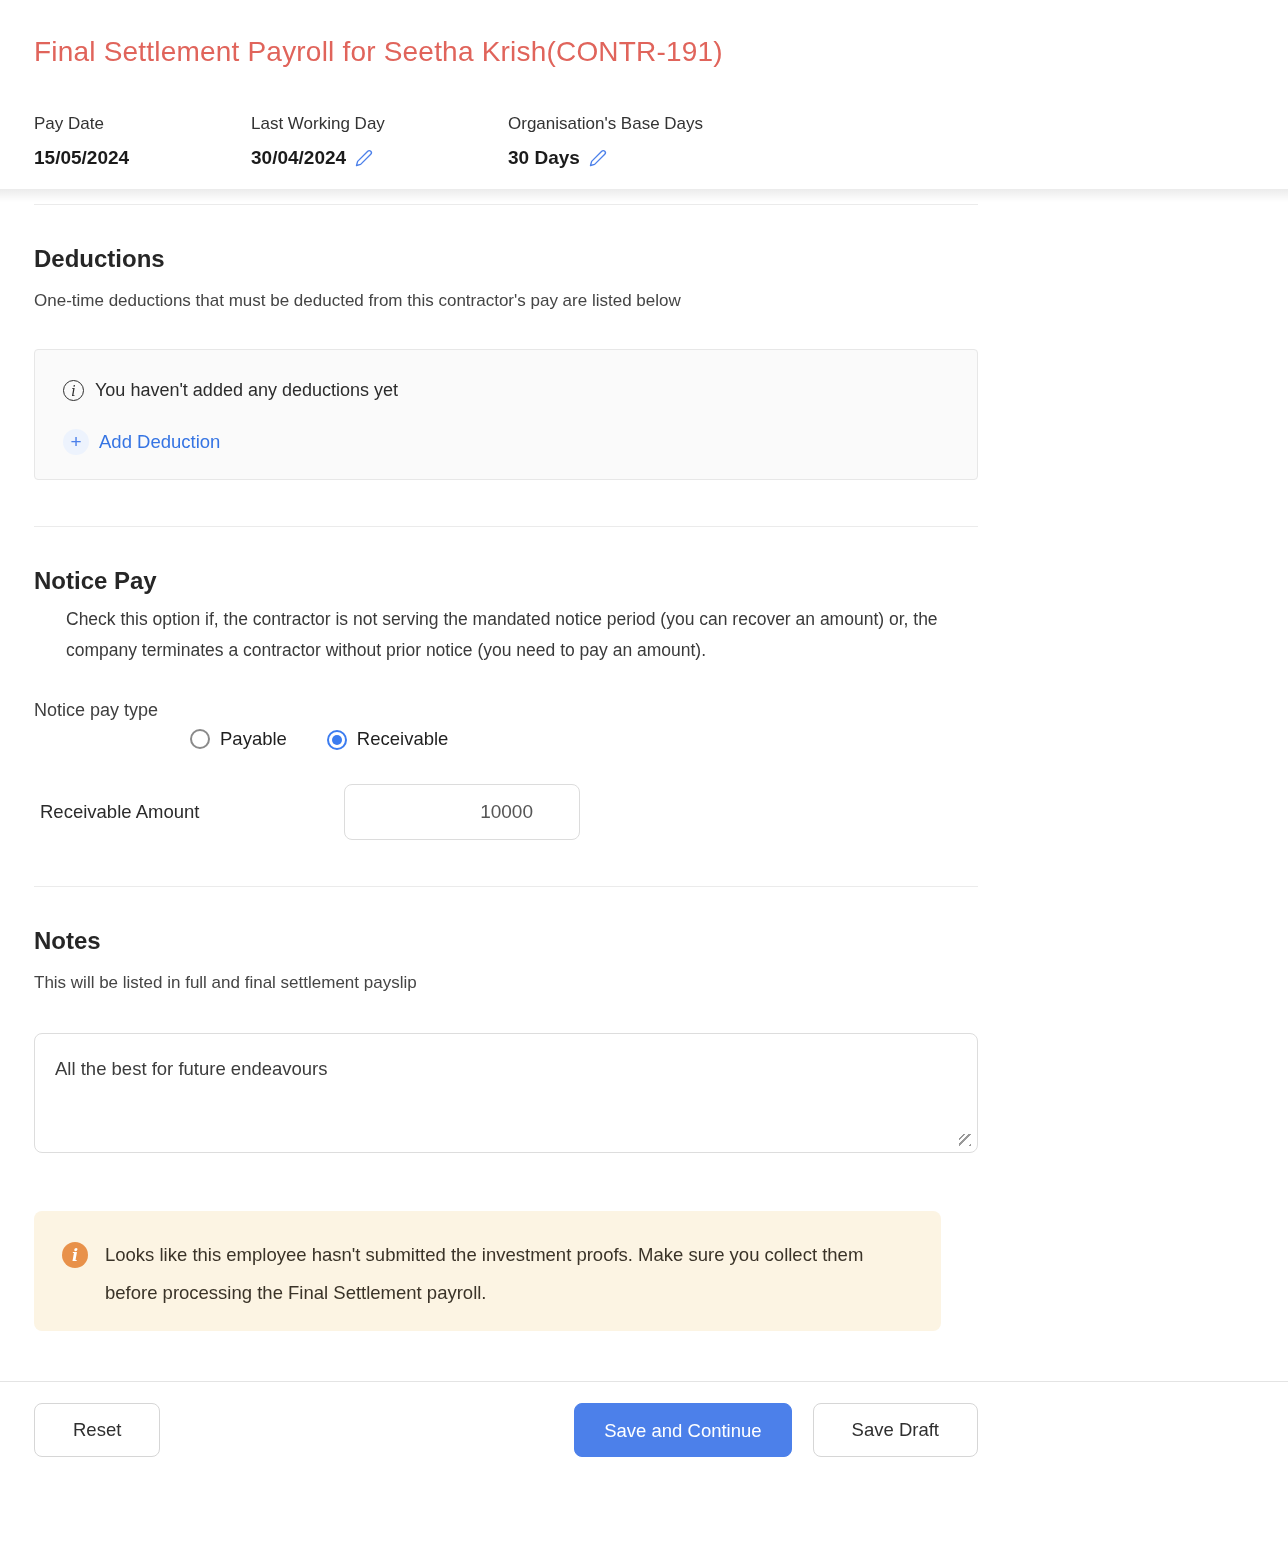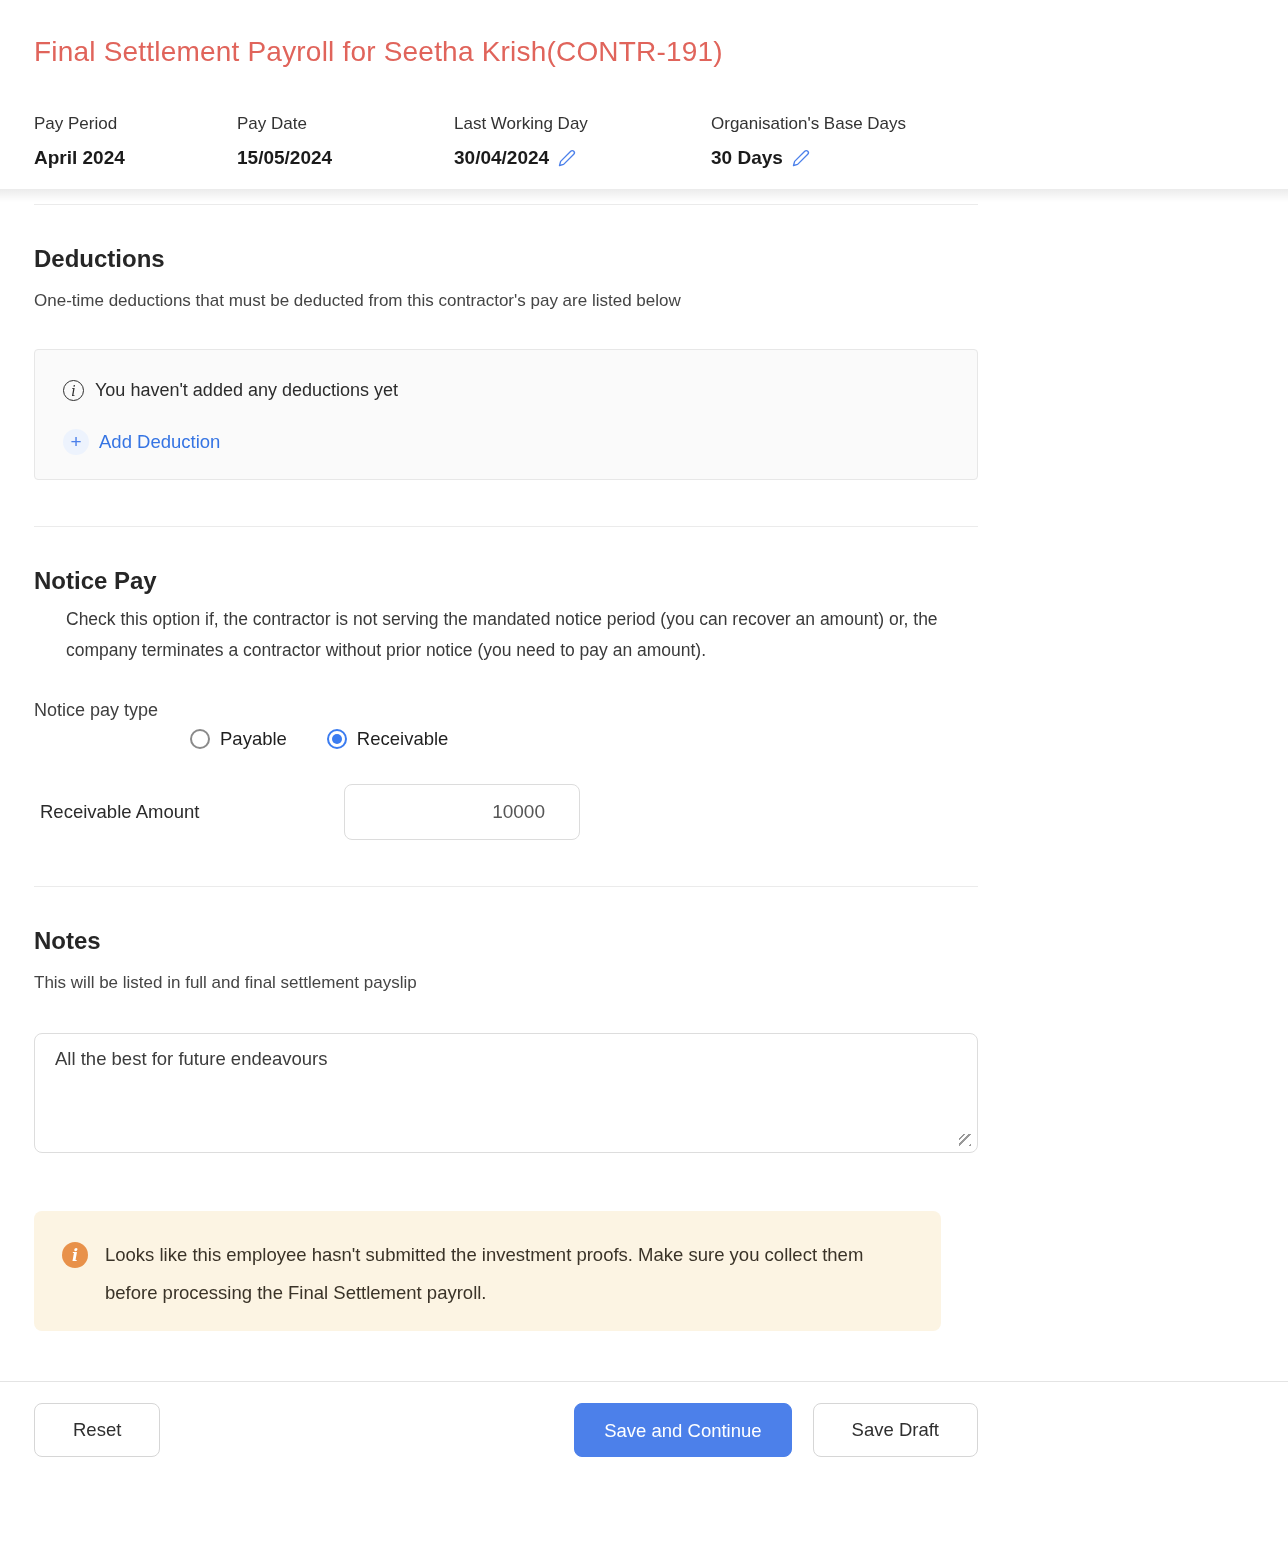--- a/index.html
+++ b/index.html
@@ -45,36 +45,36 @@
   
   .checkbox-row { margin-top: 20px; display: flex; align-items: center; }
   .checkbox { width: 20px; height: 20px; border-radius: 4px; background: #3b7cf0; display: flex; align-items: center; justify-content: center; cursor: pointer; flex: none; }
   .checkbox svg { width: 13px; height: 13px; stroke: #ffffff; stroke-width: 3; fill: none; stroke-linecap: round; stroke-linejoin: round; }
   .checkbox-label { margin-left: 12px; font-size: 18.5px; font-weight: 600; color: #1e1e1e; }
   .checkbox-desc { margin-left: 32px; margin-top: 9px; width: 913px; font-size: 17.5px; color: #3a3a3a; line-height: 31px; }
 
   .type-label { margin-top: 34px; font-size: 18px; color: #3f3f3f; }
   .radio-row { margin-top: 7px; padding-left: 156px; display: flex; align-items: center; }
   .radio-option { display: flex; align-items: center; cursor: pointer; }
-  .radio-option + .radio-option { margin-left: 40px; }
+  .radio-option + .radio-option { margin-left: 40px; align-items: flex-end; }
   .radio { width: 20px; height: 20px; border-radius: 50%; flex: none; position: relative; }
   .radio.unchecked { border: 2px solid #8a8a8a; background: #ffffff; }
   .radio.checked { border: 2px solid #3b7cf0; background: #ffffff; }
   .radio.checked::after { content: ""; position: absolute; left: 50%; top: 50%; transform: translate(-50%,-50%);
       width: 10px; height: 10px; border-radius: 50%; background: #3b7cf0; }
   .radio-label { margin-left: 10px; font-size: 18.5px; color: #1f1f1f; }
 
   .amount-row { margin-top: 34px; display: flex; align-items: center; }
   .amount-label { padding-left: 6px; width: 310px; font-size: 18.5px; color: #2b2b2b; }
   .amount-input { width: 236px; height: 56px; border: 1px solid #dcdcdc; border-radius: 8px; font-family: "Liberation Sans", sans-serif;
-      font-size: 19px; color: #565656; text-align: right; padding-right: 34px; outline: none; background: #ffffff; }
+      font-size: 19px; color: #565656; text-align: right; padding-right: 46px; outline: none; background: #ffffff; }
 
   
   .notes-textarea-wrap { position: relative; margin-top: 40px; width: 944px; }
-  .notes-textarea { width: 944px; height: 120px; border: 1px solid #dddddd; border-radius: 8px; padding: 14px 20px; resize: none;
+  .notes-textarea { width: 944px; height: 120px; border: 1px solid #dddddd; border-radius: 8px; padding: 24px 20px; resize: none;
       font-family: "Liberation Sans", sans-serif; font-size: 18.5px; color: #3c3c3c; outline: none; display: block; }
   .resize-handle { position: absolute; right: 7px; bottom: 7px; width: 12px; height: 12px; cursor: nwse-resize;
       background: repeating-linear-gradient(135deg, transparent 0 3px, #999999 3px 4.5px, transparent 4.5px 7px, #999999 7px 8.5px, transparent 8.5px 12px); }
 
   
   .warning-box { margin-top: 58px; width: 907px; background: #fcf4e3; border-radius: 8px; padding: 25px 28px 19px 28px; display: flex; align-items: flex-start; }
   .warning-icon { width: 26px; height: 26px; border-radius: 50%; background: #e8914a; color: #ffffff; flex: none; margin-top: 6px;
       font-family: "DejaVu Serif", serif; font-style: italic; font-weight: 700; font-size: 16px; display: flex; align-items: center; justify-content: center; }
   .warning-text { margin-left: 17px; width: 800px; font-size: 18.5px; color: #3a3328; line-height: 38px; }
 
@@ -85,24 +85,20 @@
   .btn-secondary { background: #ffffff; border: 1px solid #d6d6d6; color: #2f2f2f; padding: 0 38px; }
   .btn-primary { background: #4c80ea; border: 1px solid #4c80ea; color: #ffffff; padding: 16px 29px; }
   .footer-right { margin-left: auto; display: flex; gap: 21px; }
 </style>
 </head>
 <body>
 
 <div class="header">
   <div class="page-title">Final Settlement Payroll for Seetha Krish(CONTR-191)</div>
   <div class="info-row">
-    <div class="info-col1">
-      <div class="info-label">Pay Period</div>
-      <div class="info-value">April 2024</div>
-    </div>
     <div class="info-col2">
       <div class="info-label">Pay Date</div>
       <div class="info-value">15/05/2024</div>
     </div>
     <div class="info-col3">
       <div class="info-label">Last Working Day</div>
       <div class="info-value">
         <span>30/04/2024</span>
         <span class="edit-icon">
           <svg viewBox="0 0 24 24">

